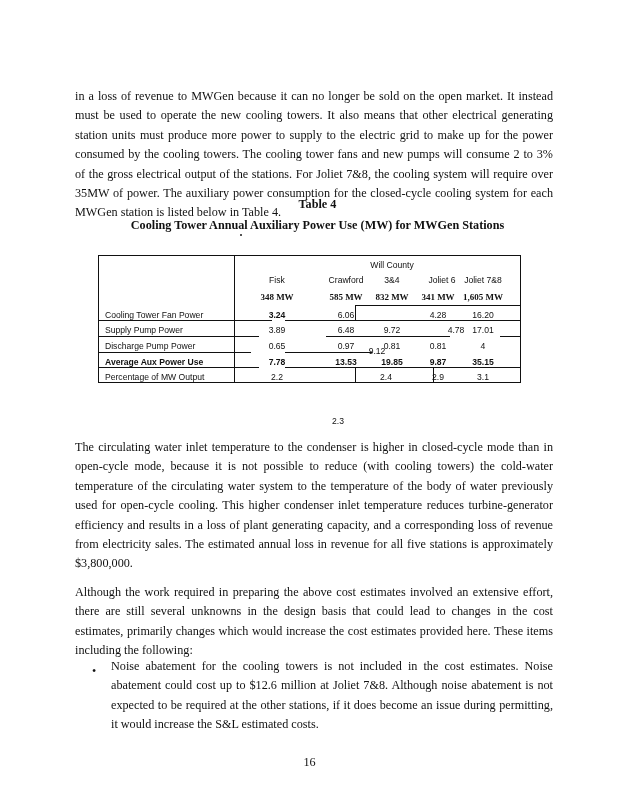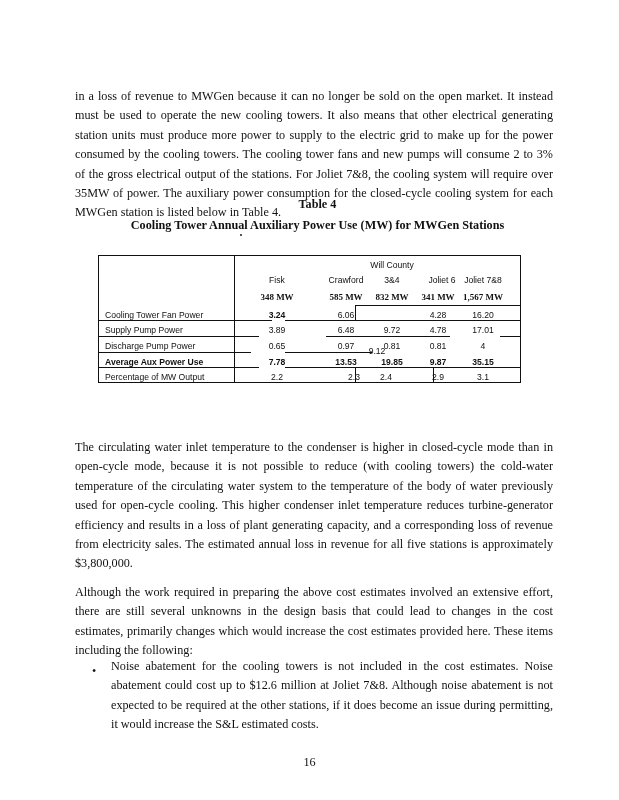--- a/index.html
+++ b/index.html
@@ -167,37 +167,37 @@
     <div class="hdr hdr-name" style="left:139px;">Fisk</div>
     <div class="hdr hdr-name" style="left:208px;">Crawford</div>
     <div class="hdr hdr-name" style="left:254px;">3&amp;4</div>
     <div class="hdr hdr-name" style="left:304px;">Joliet 6</div>
     <div class="hdr hdr-name" style="left:345px;">Joliet 7&amp;8</div>
 
     <div class="hdr hdr-mw" style="left:139px;">348 MW</div>
     <div class="hdr hdr-mw" style="left:208px;">585 MW</div>
     <div class="hdr hdr-mw" style="left:254px;">832 MW</div>
     <div class="hdr hdr-mw" style="left:300px;">341 MW</div>
-    <div class="hdr hdr-mw" style="left:345px;">1,567 MW</div>
+    <div class="hdr hdr-mw" style="left:345px;">1,605 MW</div>
 
     <div class="row" style="top:51px;">
       <span class="label">Cooling Tower Fan Power</span>
       <span class="cell" style="left:143px;font-weight:bold;">3.24</span>
       <span class="cell" style="left:212px;">6.06</span>
       <span class="cell" style="left:243px;margin-top:36px;">9.12</span>
       <span class="cell" style="left:304px;">4.28</span>
       <span class="cell" style="left:349px;">16.20</span>
     </div>
 
     <div class="row" style="top:66px;">
       <span class="label">Supply Pump Power</span>
       <span class="cell" style="left:143px;">3.89</span>
       <span class="cell" style="left:212px;">6.48</span>
       <span class="cell" style="left:258px;">9.72</span>
-      <span class="cell" style="left:304px;text-align:center;">4.78</span>
+      <span class="cell" style="left:322px;text-align:center;">4.78</span>
       <span class="cell" style="left:349px;">17.01</span>
     </div>
 
     <div class="row" style="top:82px;">
       <span class="label">Discharge Pump Power</span>
       <span class="cell" style="left:143px;">0.65</span>
       <span class="cell" style="left:212px;">0.97</span>
       <span class="cell" style="left:258px;">0.81</span>
       <span class="cell" style="left:304px;">0.81</span>
       <span class="cell" style="left:349px;">4</span>
@@ -208,21 +208,21 @@
       <span class="cell" style="left:143px;">7.78</span>
       <span class="cell" style="left:212px;">13.53</span>
       <span class="cell" style="left:258px;">19.85</span>
       <span class="cell" style="left:304px;">9.87</span>
       <span class="cell" style="left:349px;">35.15</span>
     </div>
 
     <div class="row" style="top:113px;">
       <span class="label">Percentage of MW Output</span>
       <span class="cell" style="left:143px;">2.2</span>
-      <span class="cell" style="left:220px;">2.3</span>
+      <span class="cell" style="left:204px;margin-top:44px;">2.3</span>
       <span class="cell" style="left:252px;">2.4</span>
       <span class="cell" style="left:304px;">2.9</span>
       <span class="cell" style="left:349px;">3.1</span>
     </div>
 
     <div class="hl" style="top:64px; left:0; width:173px;"></div>
     <div class="hl" style="top:64px; left:186px; width:235px;"></div>
     <div class="hl" style="top:49px; left:256px; width:165px;"></div>
     <div class="vl" style="top:49px; left:256px; height:15px;"></div>
 

